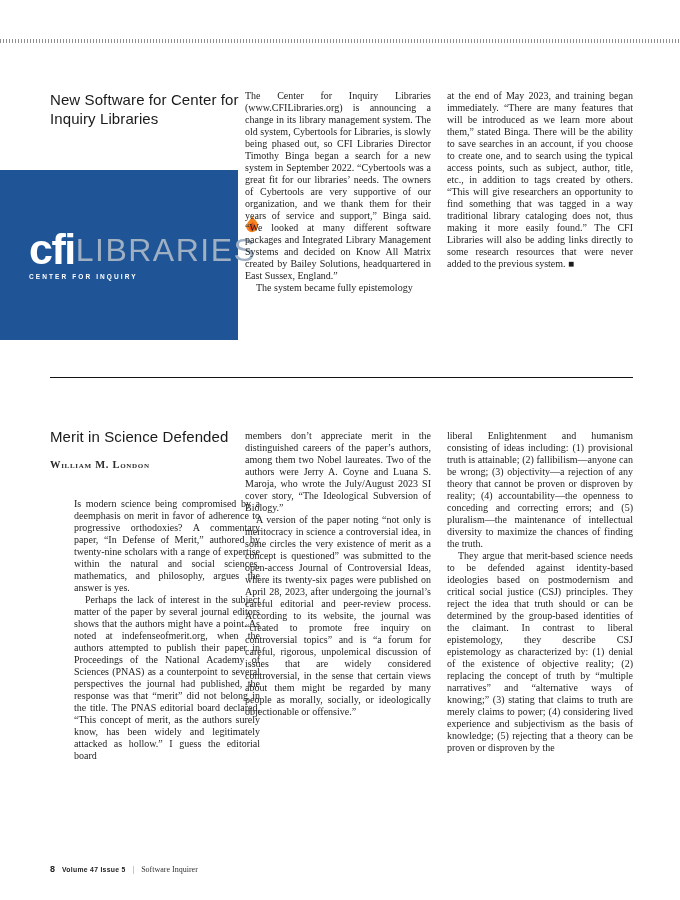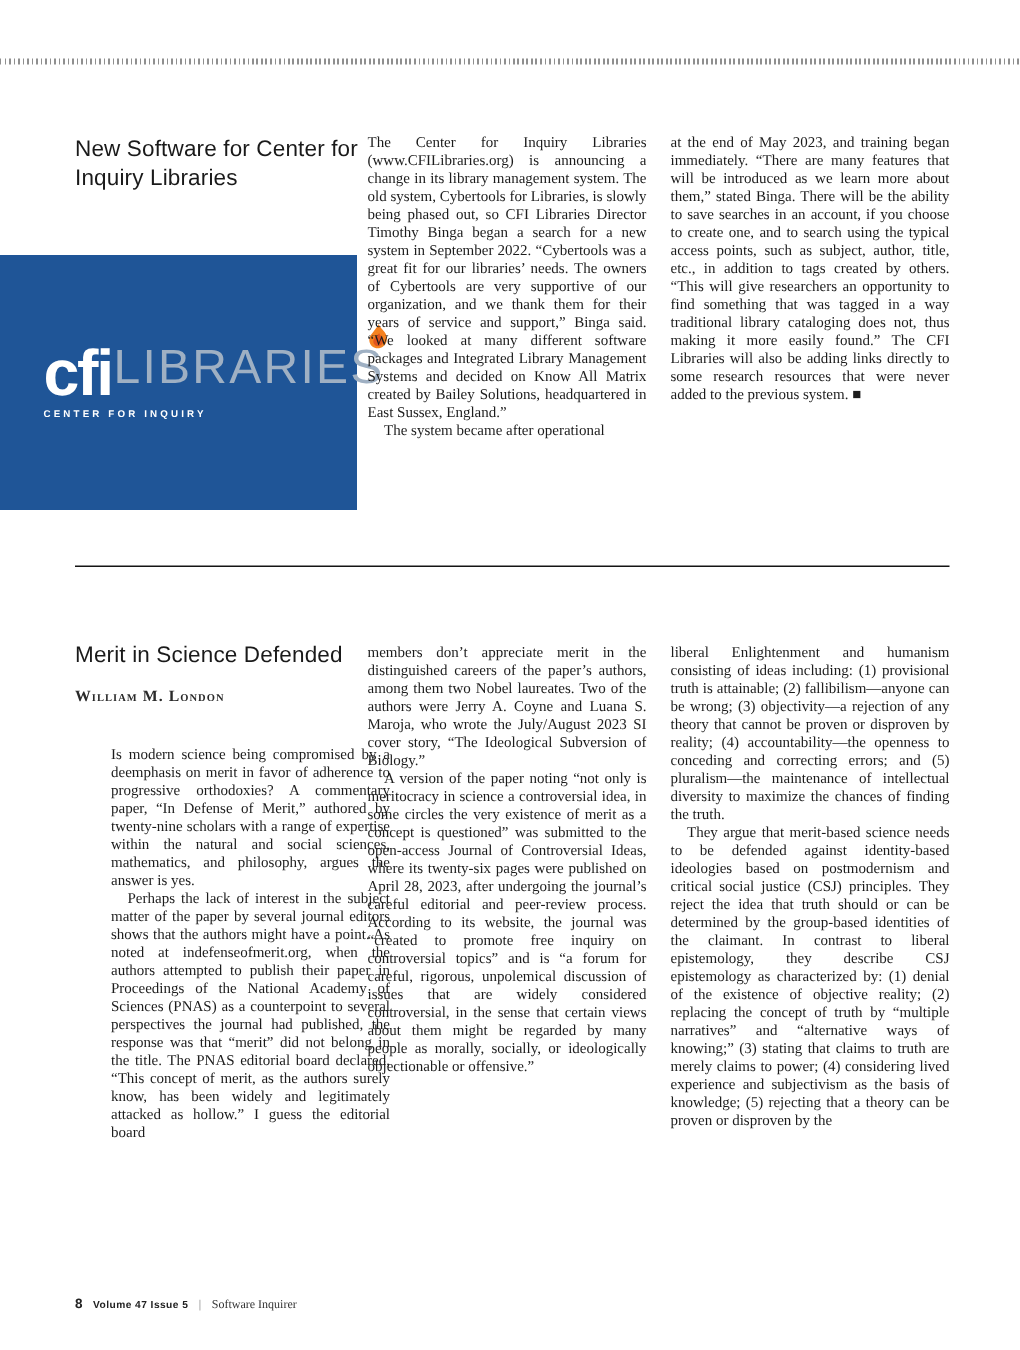--- a/index.html
+++ b/index.html
@@ -26,21 +26,21 @@
     position:absolute; left:50px; top:459px;
     font-variant:small-caps; font-size:10.5px; letter-spacing:0.7px;
     font-weight:600; color:#2a2a2a;
   }
   
   .logo-block {
     position:absolute; left:0; top:170px; width:238px; height:170px;
     background:#1f5597;
   }
   .logo-inner { position:absolute; left:29px; top:58px; }
-  .logo-row { display:flex; align-items:flex-start; white-space:nowrap; }
+  .logo-row { display:flex; align-items:center; white-space:nowrap; }
   .logo-cfi {
     position:relative; font-family:"Liberation Sans", sans-serif;
     font-weight:700; font-size:43px; line-height:1; color:#ffffff;
     letter-spacing:-1.5px;
   }
   .flame {
     position:absolute; top:-12px; right:-3px; width:13px; height:17px;
   }
   .logo-lib {
     font-family:"Liberation Sans", sans-serif; font-weight:400;
@@ -97,21 +97,21 @@
           <path d="M6.7 6 C7.3 7.7 9 8.6 9.4 10.3 C9.9 12.2 8.7 14.1 6.8 14.6 C5 15.1 3.2 14 2.9 12.1 C2.6 10.3 3.9 9.1 4.9 8 C5.6 7.3 6.4 6.9 6.7 6 Z" fill="#e0551f"></path>
         </svg>
         <span class="logo-lib">LIBRARIES</span>
       </div>
       <div class="logo-tag">CENTER FOR INQUIRY</div>
     </div>
   </div>
 
   <div class="col a1-col2">
     <p>The Center for Inquiry Libraries (www.CFILibraries.org) is announcing a change in its library management system. The old system, Cybertools for Libraries, is slowly being phased out, so CFI Libraries Director Timothy Binga began a search for a new system in September 2022. “Cybertools was a great fit for our libraries’ needs. The owners of Cybertools are very supportive of our organization, and we thank them for their years of service and support,” Binga said. “We looked at many different software packages and Integrated Library Management Systems and decided on Know All Matrix created by Bailey Solutions, headquartered in East Sussex, England.”</p>
-    <p class="indent">The system became after operational</p>
+    <p class="indent">The system became fully epistemology</p>
   </div>
 
   <div class="col a1-col3">
     <p>at the end of May 2023, and training began immediately. “There are many features that will be introduced as we learn more about them,” stated Binga. There will be the ability to save searches in an account, if you choose to create one, and to search using the typical access points, such as subject, author, title, etc., in addition to tags created by others. “This will give researchers an opportunity to find something that was tagged in a way traditional library cataloging does not, thus making it more easily found.” The CFI Libraries will also be adding links directly to some research resources that were never added to the previous system. ■</p>
   </div>
 
   <hr class="divider">
 
   <h1 class="headline a2-title">Merit in Science Defended</h1>
 

